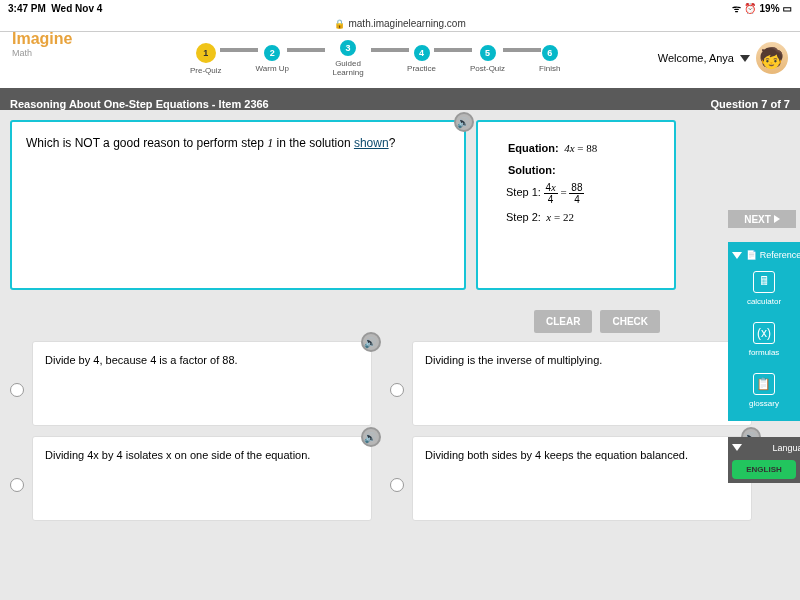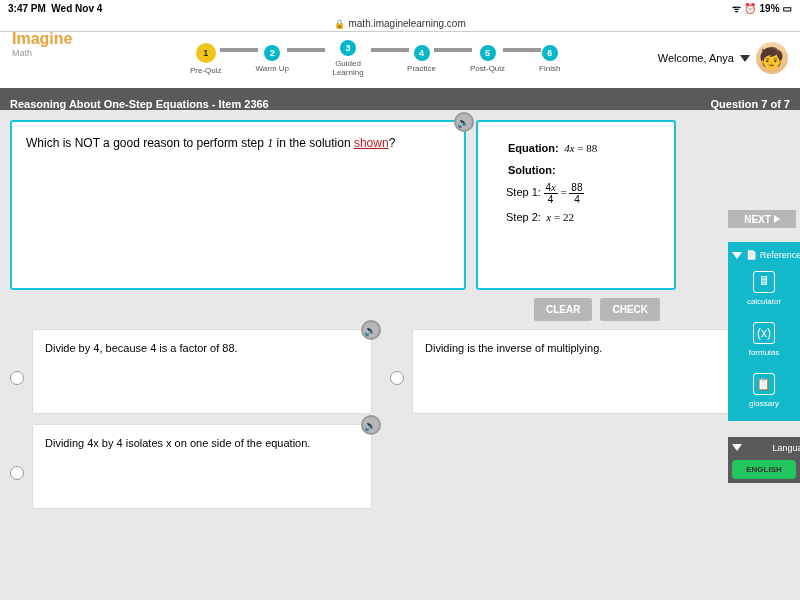--- a/index.html
+++ b/index.html
@@ -16,28 +16,28 @@
 .step .circ{width:16px;height:16px;border-radius:50%;background:#06b8c9;color:#fff;display:flex;align-items:center;justify-content:center;font-size:9px;font-weight:700;border:2px solid #06b8c9;z-index:2}
 .step.active .circ{width:20px;height:20px;background:#f0c419;border-color:#f0c419;color:#333}
 .step .lbl{font-size:8px;color:#555;margin-top:3px;text-align:center;max-width:50px;line-height:9px}
 .connector{width:38px;height:4px;background:#999;margin-top:-18px;margin-left:-2px;margin-right:-2px;z-index:1}
 .welcome{position:absolute;right:12px;top:10px;display:flex;align-items:center;gap:6px;font-size:11px}
 .avatar{width:32px;height:32px;border-radius:50%;background:linear-gradient(#f4d4a8,#e8b878);display:flex;align-items:center;justify-content:center;font-size:20px}
 .bar{height:22px;background:#5a5a5a;color:#fff;display:flex;justify-content:space-between;align-items:flex-end;padding:0 10px;font-size:11px;font-weight:600}
 .content{padding:10px;position:relative;height:490px}
 .row1{display:flex;gap:10px}
 .qcard{background:#fff;border:2px solid #16c4d6;border-radius:3px;padding:14px;width:456px;height:170px;font-size:12px;position:relative}
-.qcard .shown{color:#b91c1c;text-decoration:underline}
+.qcard .shown{color:#0c4a6e;text-decoration:underline}
 .eqcard{background:#fff;border:2px solid #16c4d6;border-radius:3px;padding:14px;width:200px;height:170px;font-size:11px}
 .eqcard .eqline{margin:6px 16px;font-family:Georgia,serif}
 .eqcard b{font-weight:700}
 .frac{display:inline-block;vertical-align:middle;text-align:center;font-size:10px}
 .frac .t{border-bottom:1px solid #000;padding:0 2px}
 .audio{position:absolute;width:20px;height:20px;border-radius:50%;background:#b7b7b7;display:flex;align-items:center;justify-content:center;color:#555;font-size:10px;border:2px solid #999}
-.btns{display:flex;justify-content:flex-end;gap:8px;margin-top:8px;margin-right:130px}
+.btns{display:flex;justify-content:flex-end;gap:8px;margin-top:20px;margin-right:130px}
 .btn{background:#b7b7b7;color:#fff;border:none;padding:6px 12px;font-size:10px;font-weight:700;border-radius:2px;cursor:pointer}
 .answers{display:flex;flex-wrap:wrap;gap:10px;margin-top:8px}
 .ans{display:flex;align-items:flex-start;gap:8px;width:370px;position:relative}
 .radio{width:14px;height:14px;border:1px solid #999;border-radius:50%;margin-top:42px;flex-shrink:0;background:#fff}
 .anscard{background:#fff;border:1px solid #ddd;border-radius:3px;padding:12px;width:340px;height:85px;font-size:11px;position:relative}
 .side{position:absolute;right:0;top:100px;width:72px}
 .next{background:#b7b7b7;color:#fff;border:none;width:68px;height:18px;font-size:10px;font-weight:700;margin-bottom:14px;cursor:pointer;display:flex;align-items:center;justify-content:center;gap:3px}
 .ref{background:#13b8cb;color:#fff;padding:5px 0;font-size:9px;text-align:center}
 .ref .hd{background:#13b8cb;padding:3px;font-size:9px;display:flex;align-items:center;gap:2px;justify-content:flex-start;padding-left:4px}
 .tool{display:flex;flex-direction:column;align-items:center;padding:8px 0;font-size:8px;gap:4px}
@@ -141,20 +141,24 @@
       <div class="anscard"><div class="audio" style="top:-10px;right:-10px">🔊</div><span>Divide by 4, because 4 is a factor of 88.</span></div>
     </div>
     <div class="ans">
       <div class="radio"></div>
       <div class="anscard"><div class="audio" style="top:-10px;right:-10px">🔊</div><span>Dividing is the inverse of multiplying.</span></div>
     </div>
     <div class="ans">
       <div class="radio"></div>
       <div class="anscard"><div class="audio" style="top:-10px;right:-10px">🔊</div><span>Dividing 4x by 4 isolates x on one side of the equation.</span></div>
     </div>
+    <div class="ans">
+      <div class="radio"></div>
+      <div class="anscard"><div class="audio" style="top:-10px;right:-10px">🔊</div><span>Dividing both sides by 4 keeps the equation balanced.</span></div>
+    </div>
   </div>
 
   <div class="side">
     <button class="next">
         <span>NEXT</span>
         <span class="trir"></span>
       </button>
     <div class="ref">
       <div class="hd"><span class="tri triw"></span>&nbsp;📄<span>Reference</span></div>
       <div class="tool">

